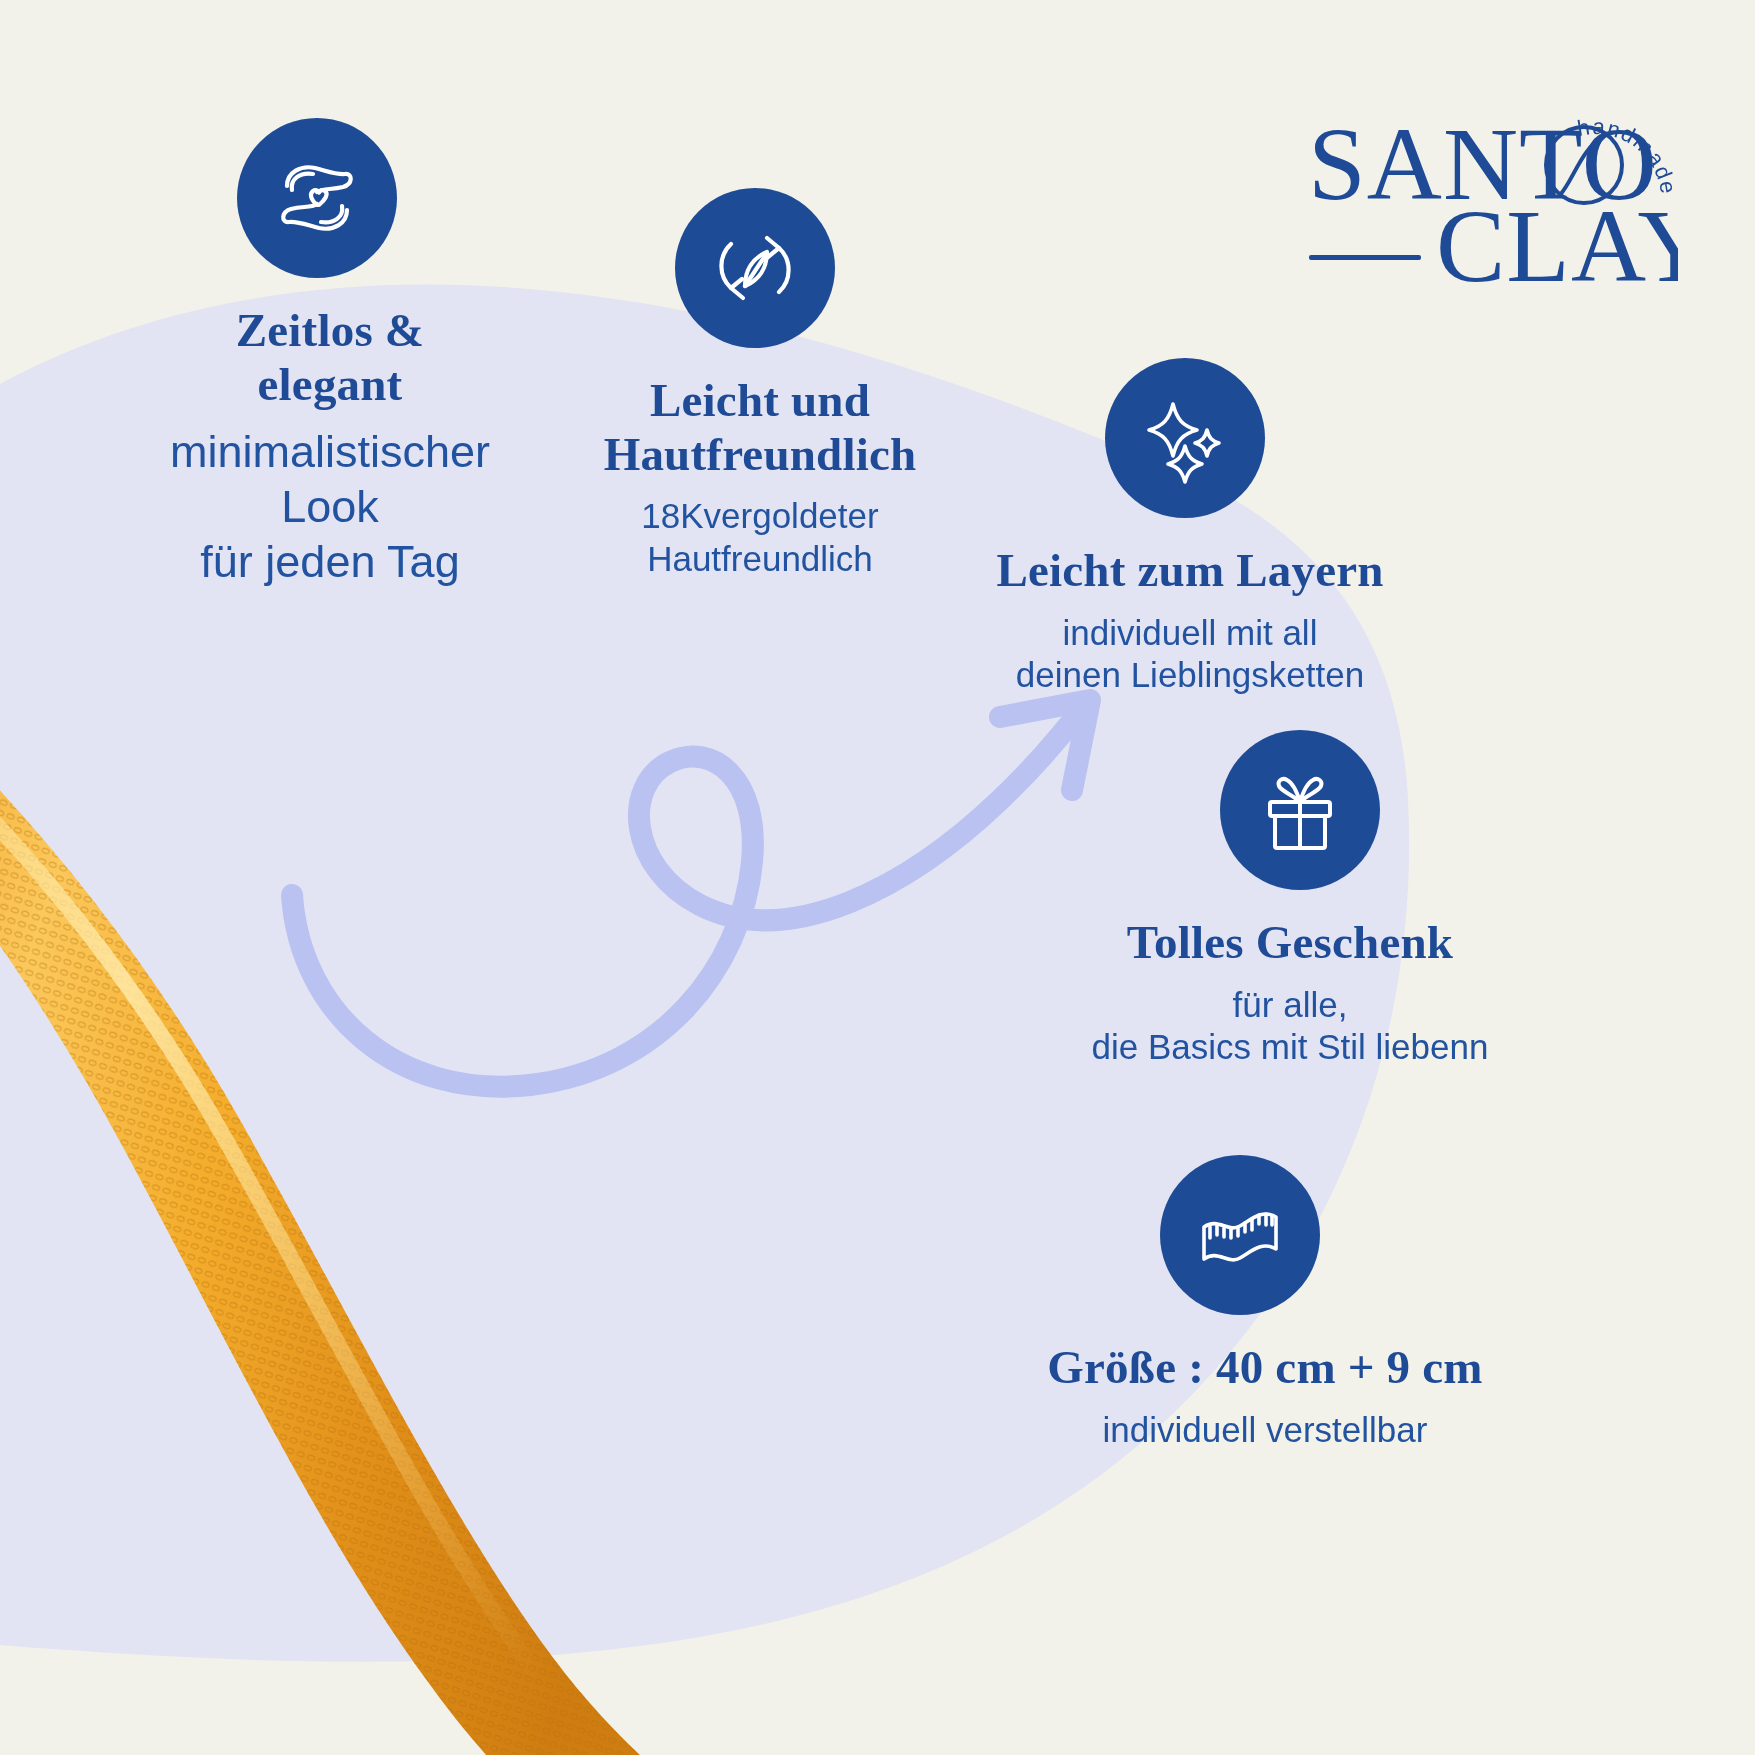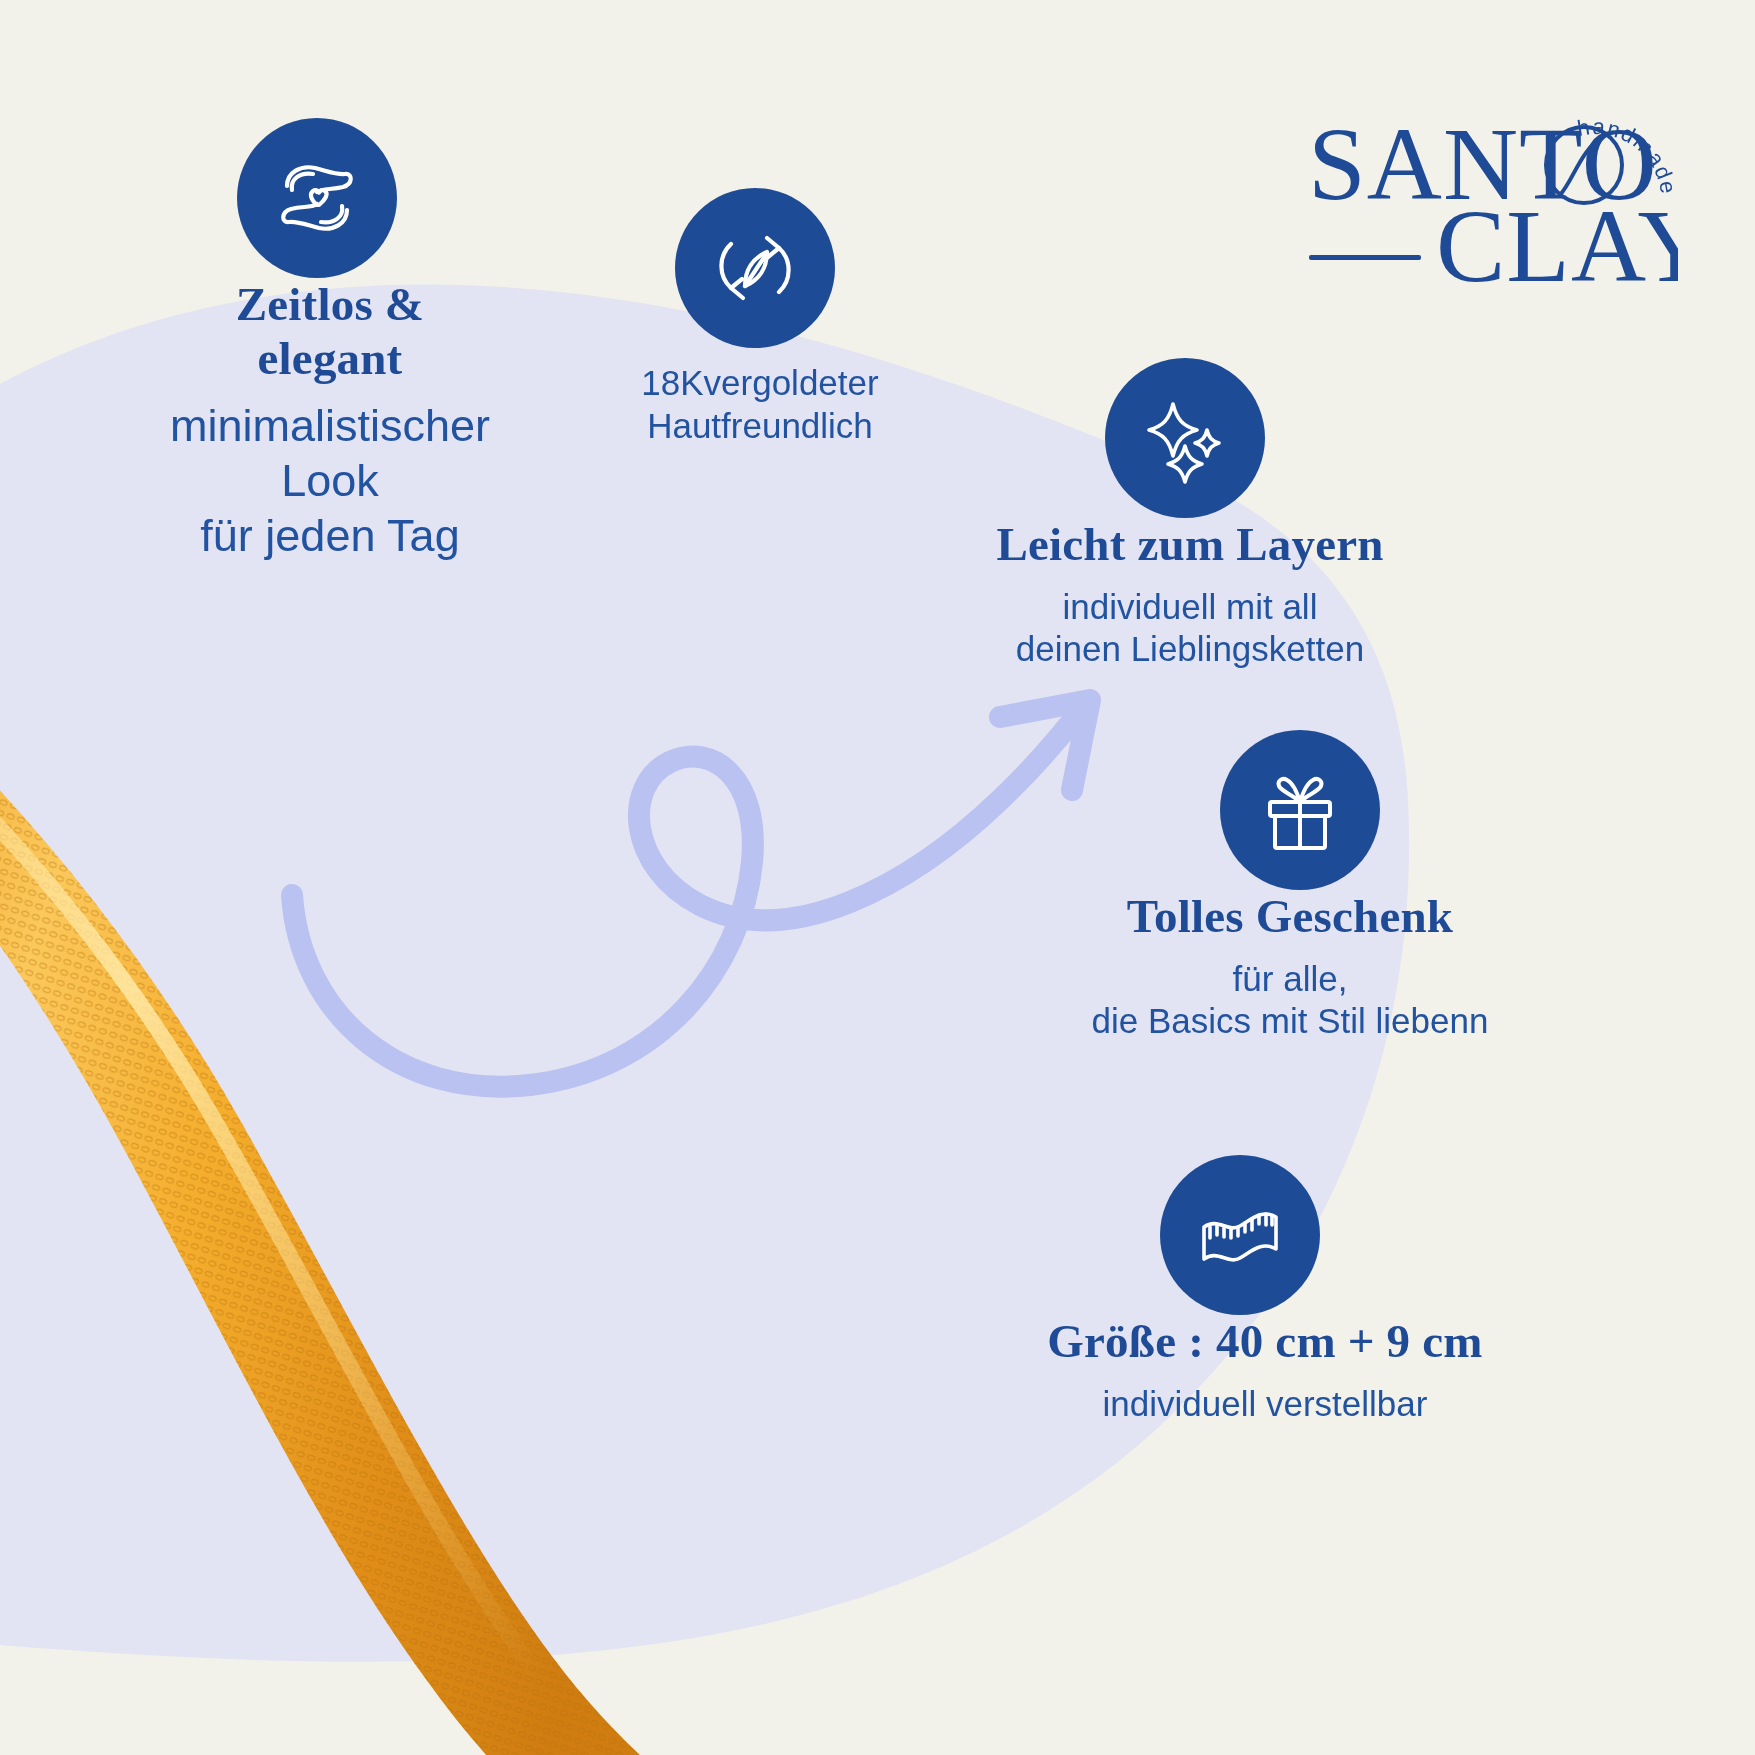--- a/index.html
+++ b/index.html
@@ -71,20 +71,21 @@
     justify-content: center;
   }
   .icon-circle svg { display: block; }
 
   .f-title {
     font-family: "Liberation Serif", serif;
     color: #1f4b96;
     font-weight: 700;
     line-height: 1.14;
     letter-spacing: 0.2px;
+    margin-top: 26px;
   }
   .f-sub {
     font-family: "Liberation Sans", sans-serif;
     color: #2253a0;
     font-weight: 400;
     line-height: 1.22;
     margin-top: 14px;
   }
 
   
@@ -251,20 +252,22 @@
     <div class="icon-circle">
       <svg width="104" height="104" viewBox="0 0 104 104" fill="none" stroke="#ffffff" stroke-width="4.2" stroke-linecap="round" stroke-linejoin="round">
         <path d="M76 32 A30 30 0 0 1 76 76"></path>
         <path d="M28 72 A30 30 0 0 1 28 28"></path>
         <path d="M64 22 L76 32 L65 41"></path>
         <path d="M40 82 L28 72 L39 63"></path>
         <path d="M64 36 C64 52, 56 64, 42 70 C42 54, 50 42, 64 36 Z"></path>
         <path d="M42 70 L62 40"></path>
       </svg>
     </div>
+    <div class="f-title" style="white-space:pre-line">Leicht und
+Hautfreundlich</div>
     <div class="f-sub" style="white-space:pre-line">18Kvergoldeter
 Hautfreundlich</div>
   </div>
 
   <div class="feature" id="feature-layering">
     <div class="icon-circle">
       <svg width="104" height="104" viewBox="0 0 104 104" fill="none" stroke="#ffffff" stroke-width="3.6" stroke-linejoin="round">
         <path d="M40 18 C44 34, 50 40, 64 44 C50 48, 44 54, 40 70 C36 54, 30 48, 16 44 C30 40, 36 34, 40 18 Z"></path>
         <path d="M74 44 C76 52, 79 55, 86 57 C79 59, 76 62, 74 70 C72 62, 69 59, 62 57 C69 55, 72 52, 74 44 Z"></path>
         <path d="M52 60 C55 71, 59 75, 69 78 C59 81, 55 85, 52 96 C49 85, 45 81, 35 78 C45 75, 49 71, 52 60 Z"></path>

